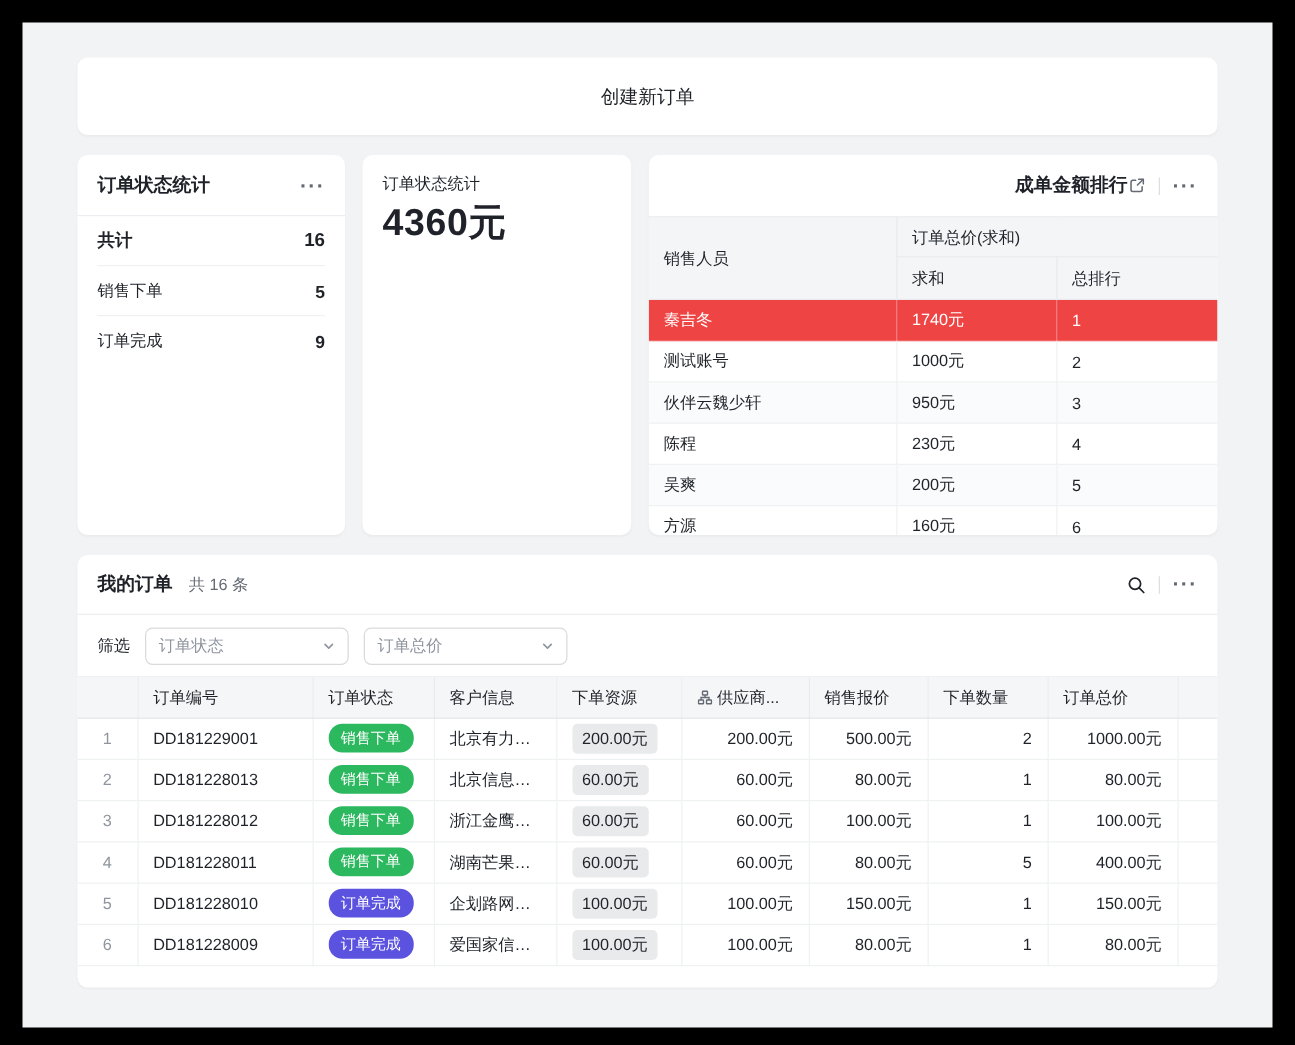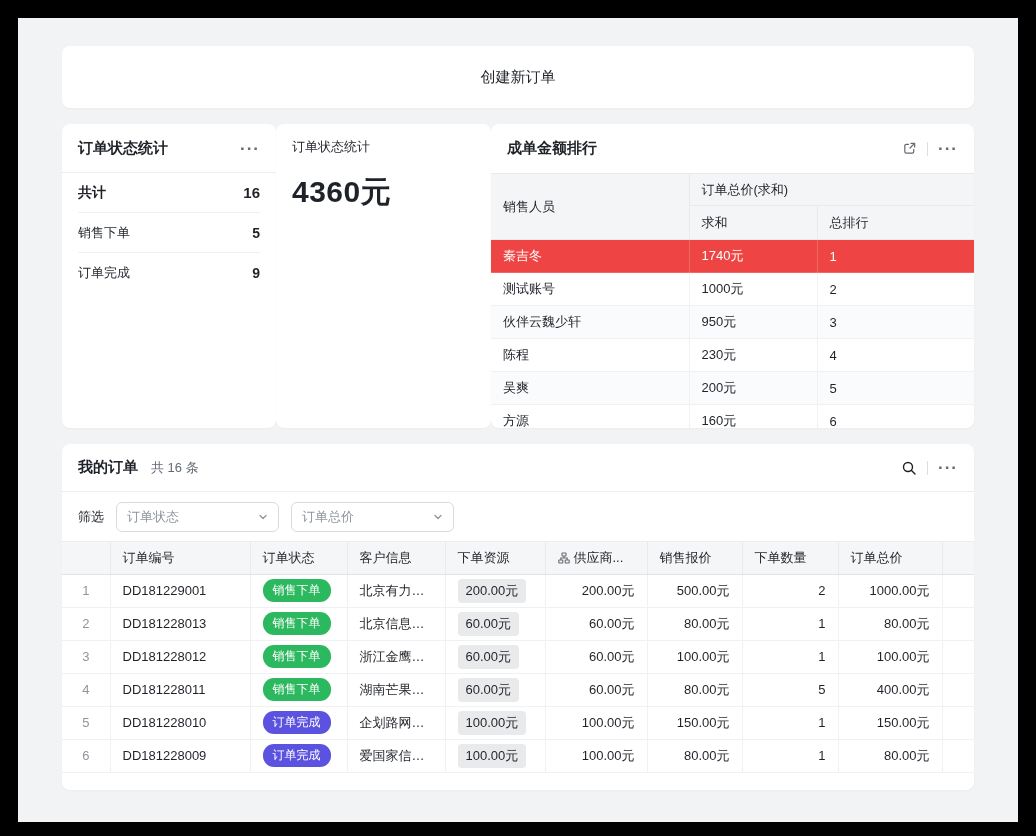--- a/index.html
+++ b/index.html
@@ -29,21 +29,21 @@
   }
   
   .content { padding: 28px 44px 0; }
   .card { background: #fff; border-radius: 8px; overflow: hidden; box-shadow: 0 1px 2px rgba(31,35,41,0.03); }
   .create-card {
     height: 62px; border-radius: 8px; background: #fff;
     display: flex; align-items: center; justify-content: center;
     font-size: 15px; font-weight: 500; cursor: pointer;
     box-shadow: 0 1px 2px rgba(31,35,41,0.03);
   }
-  .cards-row { display: flex; margin-top: 16px; height: 304px; }
+  .cards-row { display: flex; gap: 14px; margin-top: 16px; height: 304px; }
   .card-head {
     height: 49px; padding: 0 16px; flex: none;
     display: flex; align-items: center; justify-content: space-between;
   }
   .card-head.bordered { border-bottom: 1px solid #ebedf0; }
   .card-head h2 { font-size: 15px; font-weight: 700; }
   .head-icons { display: flex; align-items: center; gap: 10px; }
   .more { color: #646a73; font-size: 17px; font-weight: 700; letter-spacing: 1px; line-height: 1; cursor: pointer; }
   .vdiv { width: 1px; height: 14px; background: #dcdee0; }
   
@@ -53,23 +53,23 @@
     display: flex; align-items: center; justify-content: space-between;
     border-bottom: 1px solid #f0f1f2; font-size: 13px;
   }
   .status-row:last-child { border-bottom: none; }
   .status-row .status-val { font-weight: 600; font-size: 14px; }
   .status-row-total { font-weight: 700; font-size: 14px; }
   .status-row-total .status-val { font-weight: 700; font-size: 15px; }
   
   .card-amount { width: 215px; flex: none; padding: 14px 16px; }
   .amount-title { font-size: 13px; color: #1f2329; }
-  .amount-value { margin-top: 16px; font-size: 30px; font-weight: 700; letter-spacing: 0.5px; }
-  
-  .card-ranking { flex: 1; display: flex; flex-direction: column; }
+  .amount-value { margin-top: 2px; font-size: 30px; font-weight: 700; letter-spacing: 0.5px; }
+  
+  .card-ranking { flex: 1; display: flex; flex-direction: column; align-items: flex-end; }
   .ranking-table { width: 100%; border-collapse: collapse; table-layout: fixed; font-size: 13px; }
   .ranking-table th {
     background: #f4f5f7; font-weight: 400; text-align: left;
     padding: 0 12px; border: 1px solid #e8eaed;
   }
   .ranking-table thead tr:first-child th { height: 32px; }
   .ranking-table thead tr:last-child th { height: 34px; }
   .ranking-table th:first-child { border-left: none; }
   .ranking-table th:last-child { border-right: none; }
   .ranking-table td {

